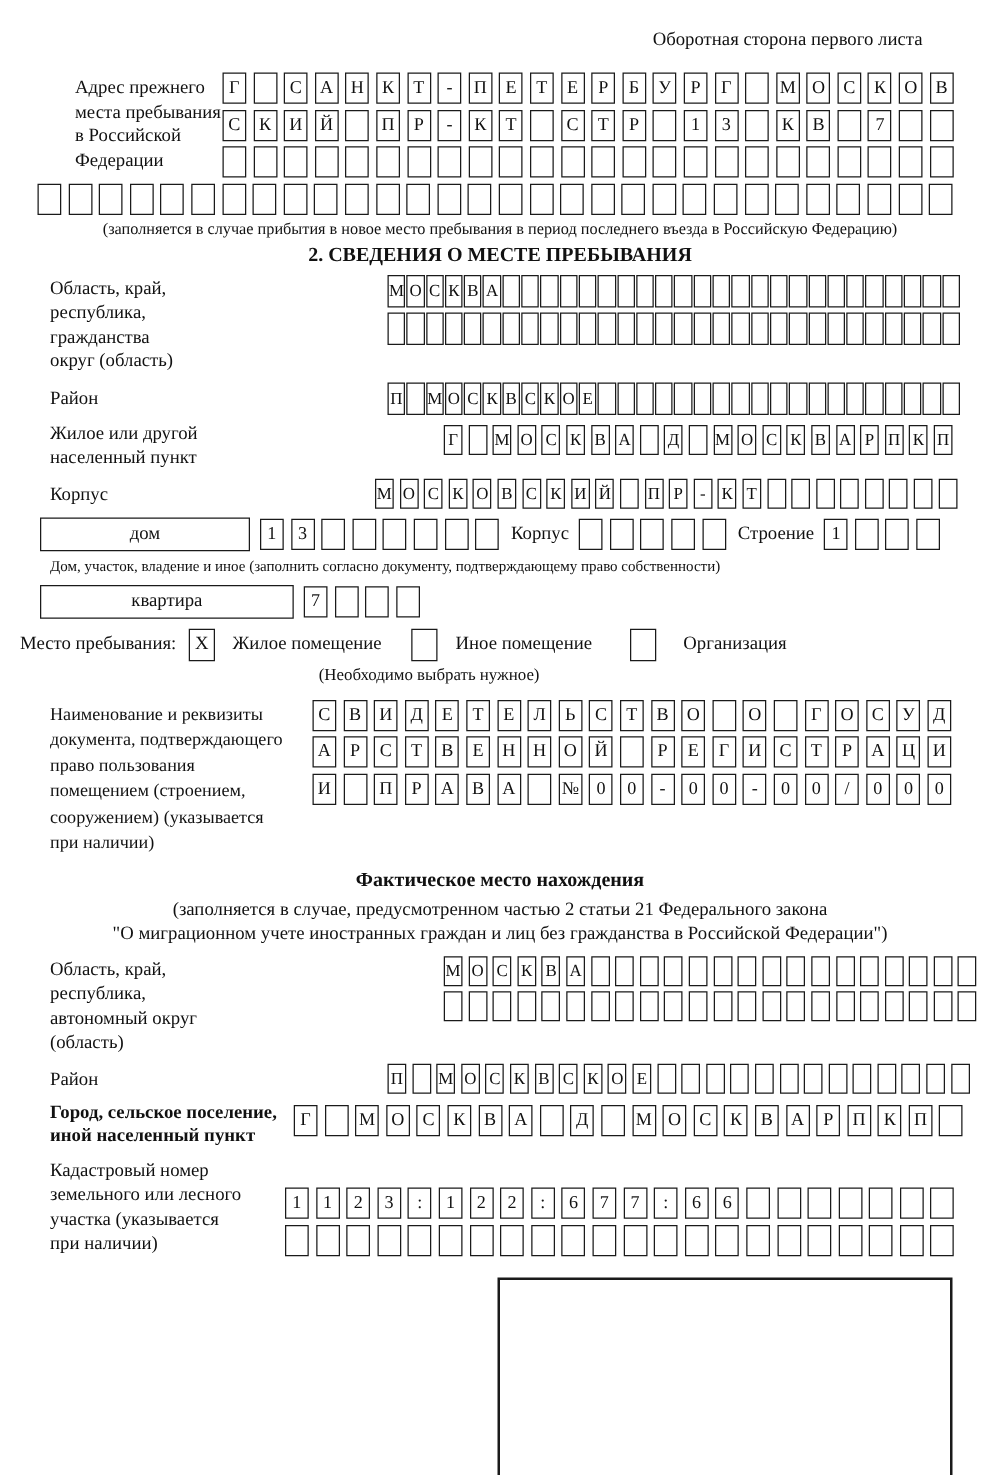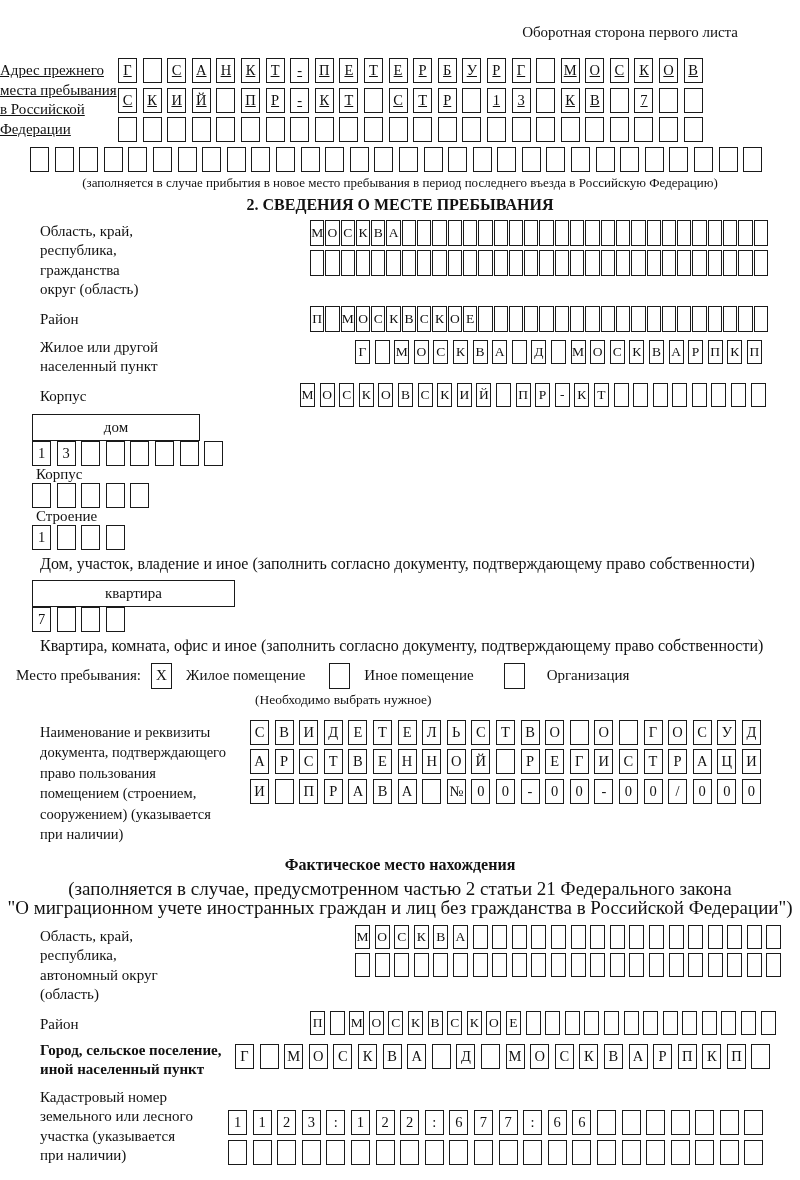--- a/index.html
+++ b/index.html
@@ -18,57 +18,57 @@
     font-size: 14.5px; color: #111;
   }
   .sp .cell    { width: 19px; height: 25px; line-height: 22px; margin-right: 5.6px; }
   .mid .cell   { width: 15px; height: 24px; line-height: 21px; margin-right: 4.6px; font-size: 13.5px; }
   .tight .cell { width: 14.3px; height: 26px; line-height: 23px; margin-right: 1px; font-size: 13.5px; }
   .mb { margin-bottom: 4px; }
 
   .flexblock { display: flex; align-items: flex-start; }
   .lbl { font-size: 15px; line-height: 19.5px; }
 
-  .addr-block { margin-top: 17px; text-decoration: underline; }
+  .addr-block { padding-left: 60px; margin-top: 17px; }
   .addr-label { width: 118px; padding-top: 3px; }
   .addr-grid .boxrow { margin-bottom: 4.5px; }
   .fullrow { padding-left: 30px; margin-top: 0px; }
 
   .note { font-size: 13px; text-align: center; margin-top: 3px; }
-  .note-left { font-size: 16px; text-align: left; padding-left: 40px; margin-top: 5px; }
+  .note-left { font-size: 12px; text-align: left; padding-left: 40px; margin-top: 5px; }
   .sec-title { font-size: 16px; font-weight: bold; text-align: center; margin-top: 5px; }
 
   .lblock { padding-left: 40px; margin-top: 6px; }
   .region-label { width: 270px; padding-top: 2px; }
   .district-label { width: 270px; padding-top: 4px; }
   .city-label { width: 315px; padding-top: 0px; }
   .street-label { width: 260px; padding-top: 4px; }
 
-  .house-row { display: flex; align-items: flex-start; padding-left: 32px; margin-top: 7px; flex-direction: column; }
+  .house-row { display: flex; align-items: center; padding-left: 32px; margin-top: 7px; }
   .field-box {
     border: 1.6px solid #1a1a1a; height: 27px; line-height: 24px;
     text-align: center; font-size: 15px; margin-right: 8px;
   }
   .house-box { width: 168px; }
   .apt-box { width: 203px; }
   .inline-lbl { font-size: 15px; margin: 0 8px 0 4px; }
 
   .stay-row { display: flex; align-items: center; padding-left: 16px; margin-top: 8px; font-size: 15px; }
   .checkbox {
     display: inline-block; width: 21px; height: 26px; border: 1.6px solid #1a1a1a;
     text-align: center; line-height: 23px; font-size: 15px; margin: 0 14px 0 10px;
   }
   .stay-note { font-size: 13.5px; margin: 3px 0 0 255px; }
 
   .doc-block { margin-top: 12px; }
   .doc-label { width: 210px; padding-top: 2px; font-size: 14.5px; line-height: 20.5px; }
   .doc-grid .boxrow { margin-bottom: 4.5px; }
 
   .act-title { font-size: 16px; font-weight: bold; text-align: center; margin-top: 11px; }
-  .act-note { font-size: 19px; text-align: center; margin-top: 5px; line-height: 19px; }
+  .act-note { font-size: 15px; text-align: center; margin-top: 5px; line-height: 19px; }
 
   .fact-region-label { width: 315px; padding-top: 2px; }
   .fact-city-label { width: 195px; padding-top: 0; font-weight: bold; }
   .cad-label { width: 188px; padding-top: 2px; }
   .cad-grid { padding-top: 24px; }
   .cad-grid .boxrow { margin-bottom: 5px; }
 
   .stamp-box {
     margin: 12px 0 0 398px; width: 364px; height: 166px;
     border: 2px solid #1a1a1a; background: #fff;
@@ -408,21 +408,20 @@
 
   <div class="house-row">
     <div class="field-box apt-box">квартира</div>
     <div class="boxrow sp">
         <span class="cell">7</span>
         <span class="cell"></span>
         <span class="cell"></span>
         <span class="cell"></span>
       </div>
   </div>
-  <div class="note-left">Квартира, комната, офис и иное (заполнить согласно документу, подтверждающему право собственности)</div>
 
   <div class="stay-row">
     <span>Место пребывания:</span>
     <span class="checkbox">X</span>
     <span>Жилое помещение</span>
     <span class="checkbox" style="margin-left:24px"></span>
     <span>Иное помещение</span>
     <span class="checkbox" style="margin-left:30px;margin-right:22px"></span>
     <span>Организация</span>
   </div>

